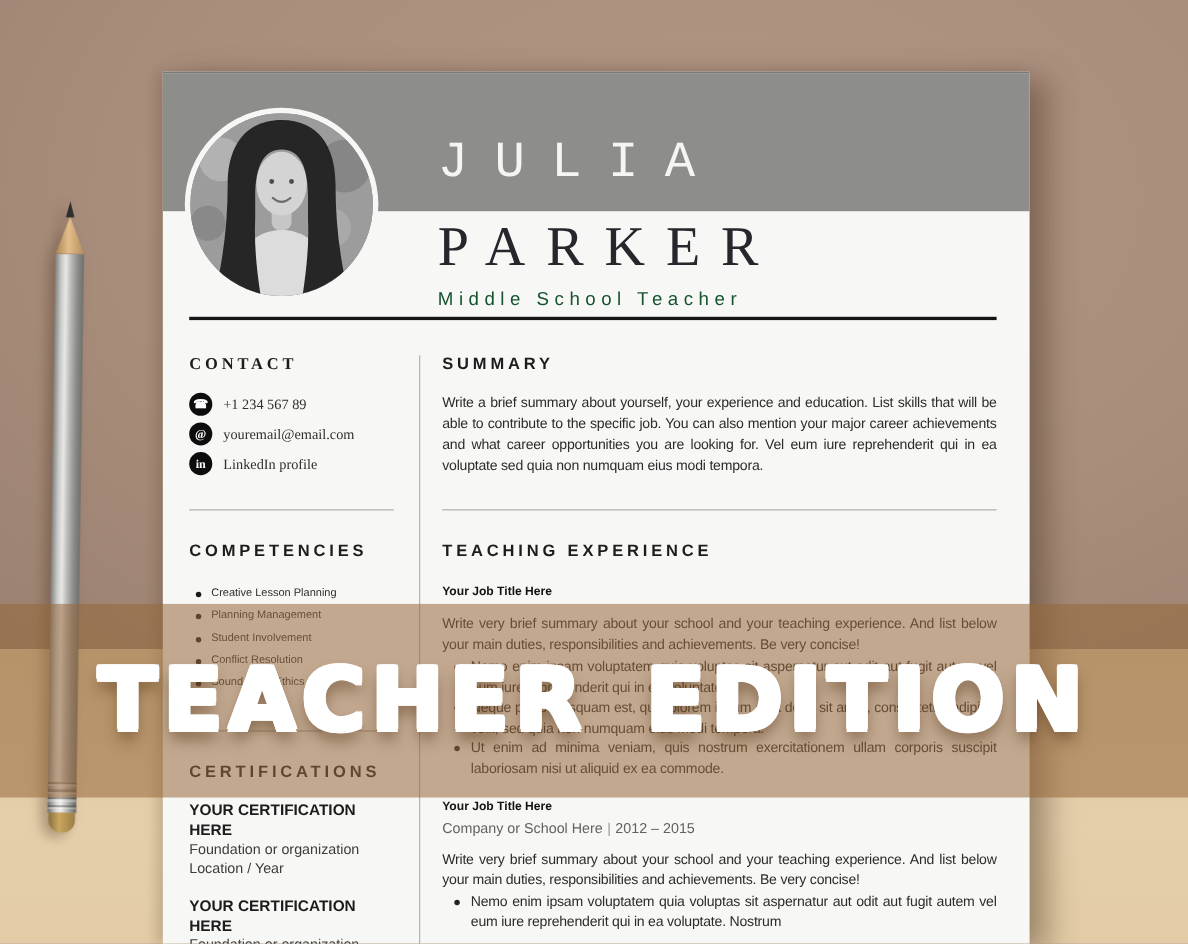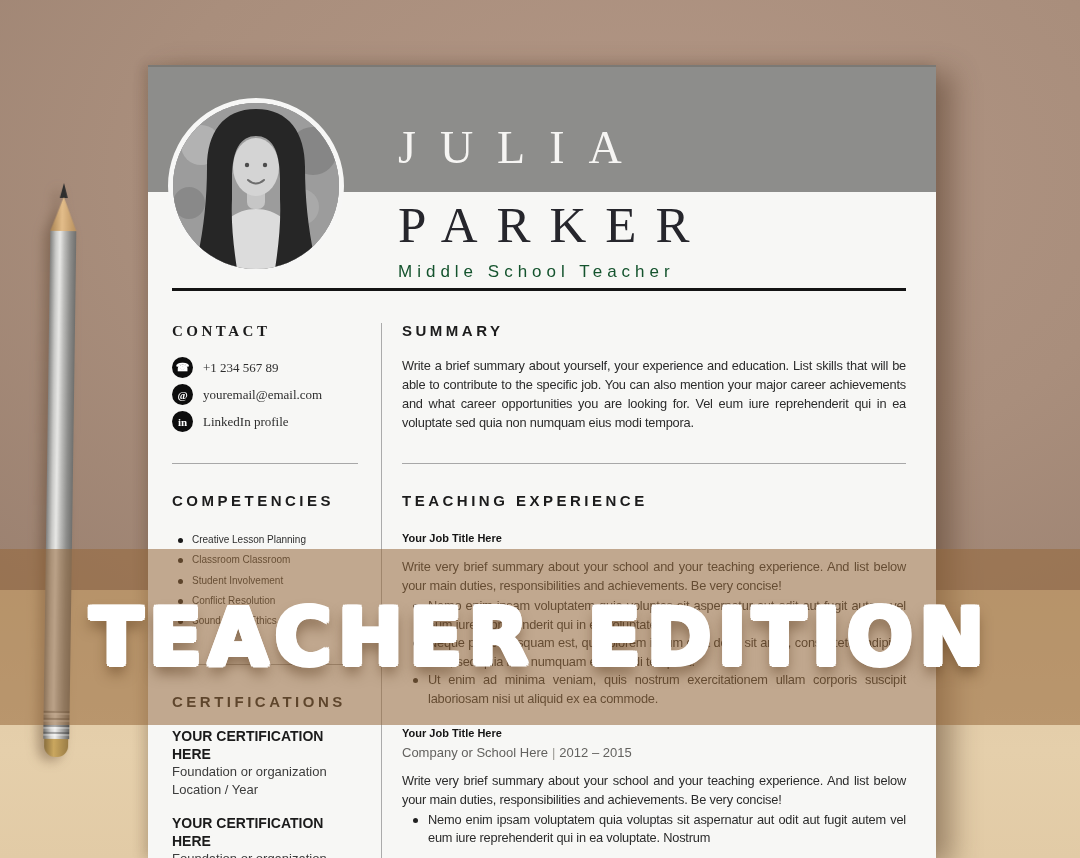--- a/index.html
+++ b/index.html
@@ -35,21 +35,21 @@
   .paper { position:absolute; left:148px; top:65px; width:788px; height:793px;
     background:#f7f7f5; z-index:3; border-top:2px solid #7b7975;
     box-shadow: 16px 8px 26px rgba(73,48,30,0.45), -5px 0 10px rgba(73,48,30,0.18); }
   .header-band { position:absolute; left:0; top:0; width:788px; height:125px; background:#8d8d8b; }
 
   .photo { position:absolute; left:20px; top:31px; width:176px; height:176px; border-radius:50%;
     border:5px solid #f7f7f6; overflow:hidden; background:#9a9a9a; }
   .photo svg { display:block; width:100%; height:100%; }
 
   .name-block { position:absolute; left:250px; top:55px; }
-  .name-first { font-family:Liberation Serif, serif; font-size:46px; line-height:52px;
+  .name-first { font-family:Liberation Mono, monospace; font-size:46px; line-height:52px;
     letter-spacing:24px; color:#f6f5f3; font-weight:400; white-space:nowrap; }
   .name-last  { font-family:"Liberation Serif", serif; font-size:51px; line-height:54px;
     letter-spacing:19px; color:#26262c; font-weight:400; margin-top:24px; white-space:nowrap; }
   .job-subtitle { font-size:17px; line-height:24px; letter-spacing:5px; color:#14532d; margin-top:8px; white-space:nowrap; }
   .header-rule { position:absolute; left:24px; top:221px; width:734px; height:3px; background:#141414; }
 
   .v-divider { position:absolute; left:233px; top:256px; width:1px; height:537px; background:#ababab; }
   .h-divider { position:absolute; height:1px; background:#a8a8a8; }
   .hd-left1  { left:24px;  top:396px; width:186px; }
   .hd-left2  { left:24px;  top:597px; width:186px; }
@@ -177,21 +177,21 @@
         <span class="contact-icon">in</span>
         <span class="contact-text">LinkedIn profile</span>
       </div>
     </div>
   </div>
 
   <div class="col-left sec-competencies" style="position:absolute;">
     <div class="section-heading">COMPETENCIES</div>
     <ul class="comp-list">
       <li class="comp-item">Creative Lesson Planning</li>
-      <li class="comp-item">Classroom Classroom</li>
+      <li class="comp-item">Planning Management</li>
       <li class="comp-item">Student Involvement</li>
       <li class="comp-item">Conflict Resolution</li>
       <li class="comp-item">Sound Work Ethics</li>
     </ul>
   </div>
 
   <div class="col-left sec-certifications" style="position:absolute;">
     <div class="section-heading">CERTIFICATIONS</div>
     <div class="cert-entry">
       <div class="cert-title">YOUR CERTIFICATION HERE</div>

